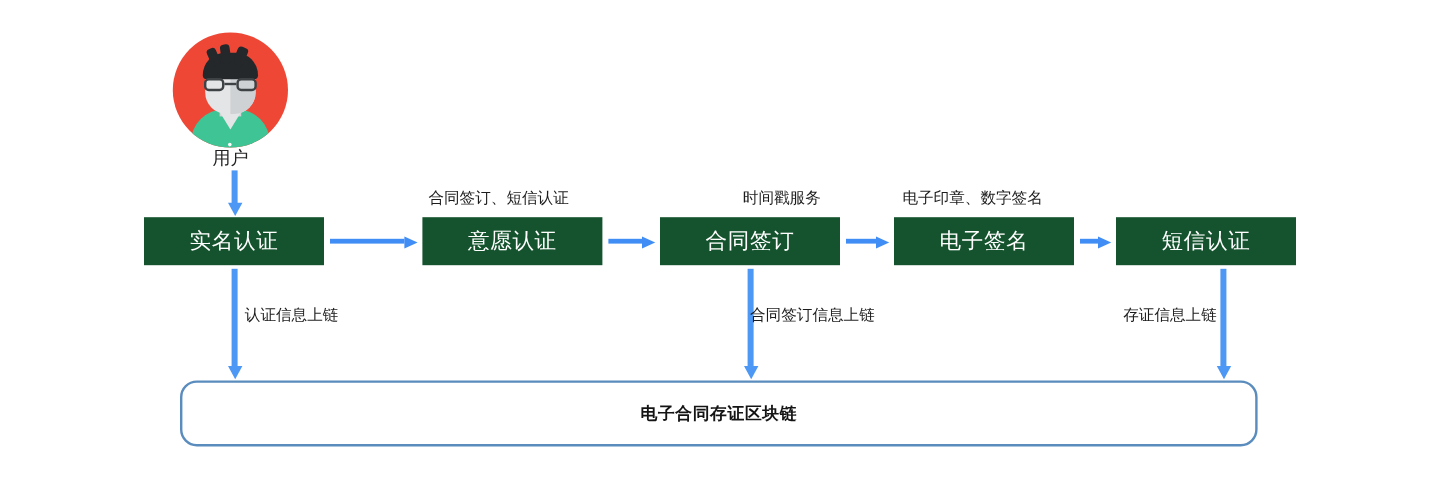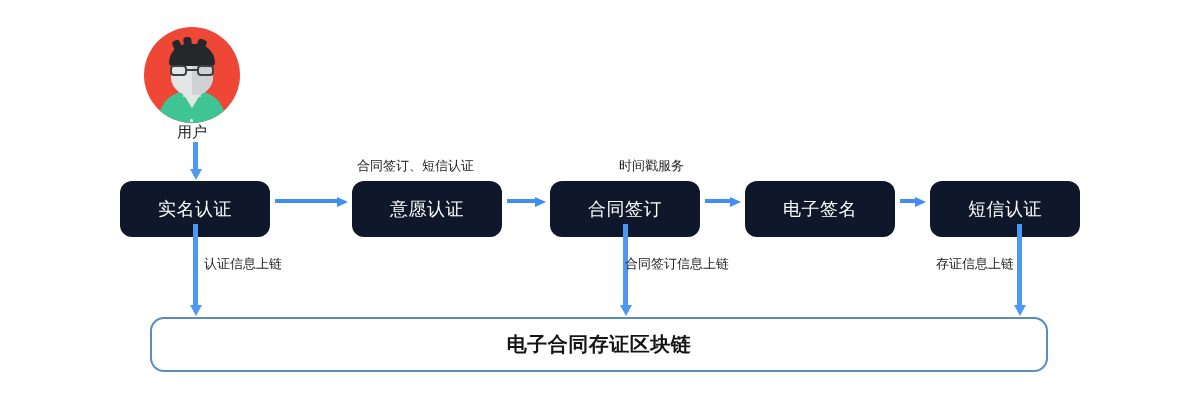--- a/index.html
+++ b/index.html
@@ -139,23 +139,23 @@
     width: 96px;
     text-align: center;
     font-size: 15px;
     color: #222222;
     line-height: 20px;
   }
 
   
   .pbox {
     position: absolute;
-    height: 56px;
-    background: #0f172a;
-    border-radius: 12px;
+    height: 40px;
+    background: #14532d;
+    border-radius: 0;
     color: #ffffff;
     font-size: 18px;
     display: flex;
     align-items: center;
     justify-content: center;
     letter-spacing: 0.5px;
     top: 181px;
   }
 
   
@@ -219,21 +219,21 @@
     height: 55px;
     border: 2px solid #5b8cbe;
     border-radius: 14px;
     box-sizing: border-box;
     background: #ffffff;
     display: flex;
     align-items: center;
     justify-content: center;
   }
   .chain-label {
-    font-size: 20px;
+    font-size: 14px;
     font-weight: bold;
     color: #141414;
     letter-spacing: 0.5px;
   }
 </style>
 </head>
 <body>
 
 <div id="canvas">
 
@@ -258,20 +258,21 @@
   </div>
   <div class="user-label">用户</div>
 
   <div class="varrow" style="left:190px; top:142px; height:38px;">
     <div class="vshaft" style="height:28px;"></div>
     <div class="vhead"></div>
   </div>
 
   <div class="cap-side" style="left:357px; top:157px;">合同签订、短信认证</div>
   <div class="cap-side" style="left:589px; top:157px;margin-left:30px;">时间戳服务</div>
+  <div class="cap-side" style="left:752px; top:157px;">电子印章、数字签名</div>
 
   <div class="pbox" style="left:120px; width:150px;">
     <span>实名认证</span>
   </div>
 
   <div class="pbox" style="left:352px; width:150px;">
     <span>意愿认证</span>
   </div>
 
   <div class="pbox" style="left:550px; width:150px;">

